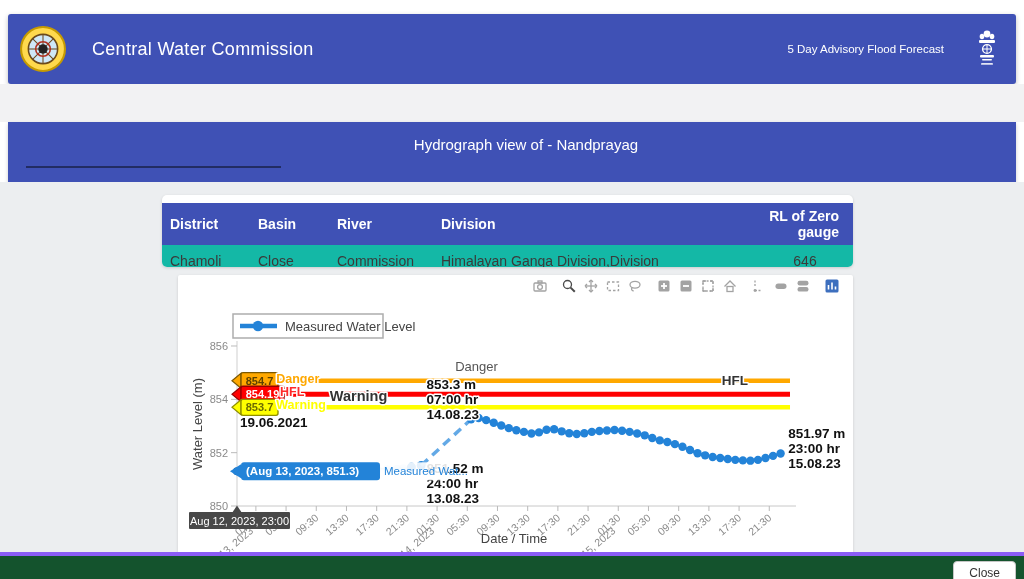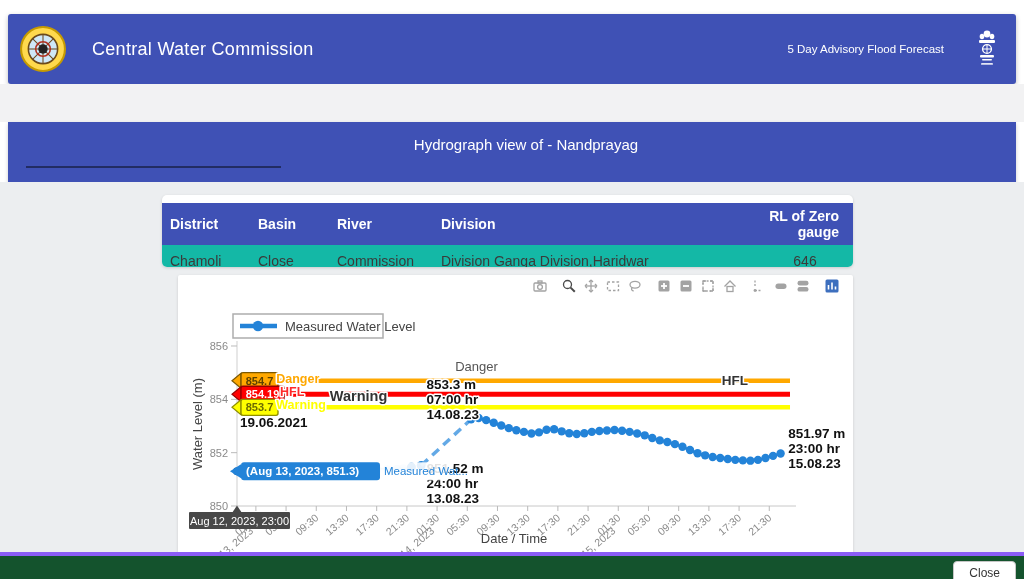--- a/index.html
+++ b/index.html
@@ -94,21 +94,21 @@
               <th class="c2">River</th>
               <th class="c3">Division</th>
               <th class="c4">RL of Zero gauge</th>
             </tr>
           </thead>
         <tbody id="tbody">
             <tr>
               <td class="c0">Chamoli</td>
               <td class="c1">Close</td>
               <td class="c2">Commission</td>
-              <td class="c3">Division Ganga Division,Haridwar</td>
+              <td class="c3">Himalayan Ganga Division,Division</td>
               <td class="c4">646</td>
             </tr>
           </tbody>
       </table>
     </div>
 
     <div class="card chart-card">
       <div class="modebar" id="modebar">
           <span class="mbtn">
             <svg width="16" height="16" viewBox="0 0 16 16" fill="none" stroke="currentColor" stroke-width="1.3">

